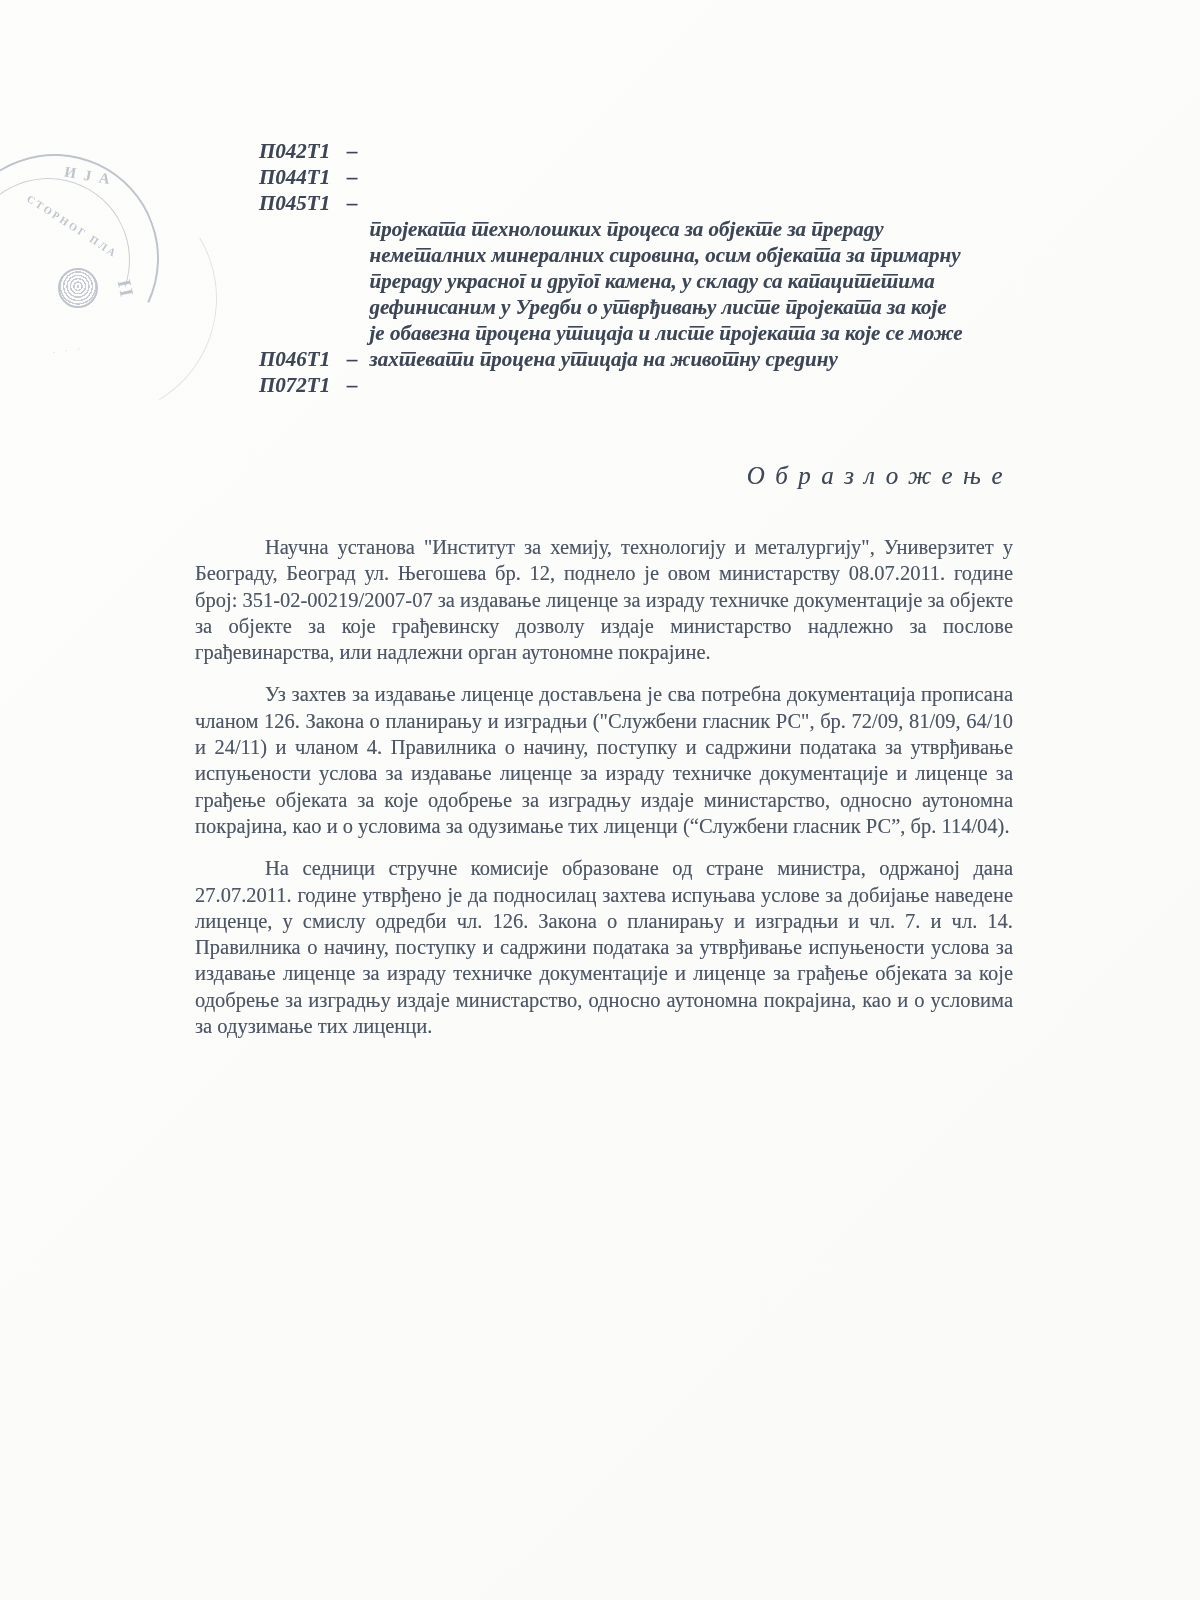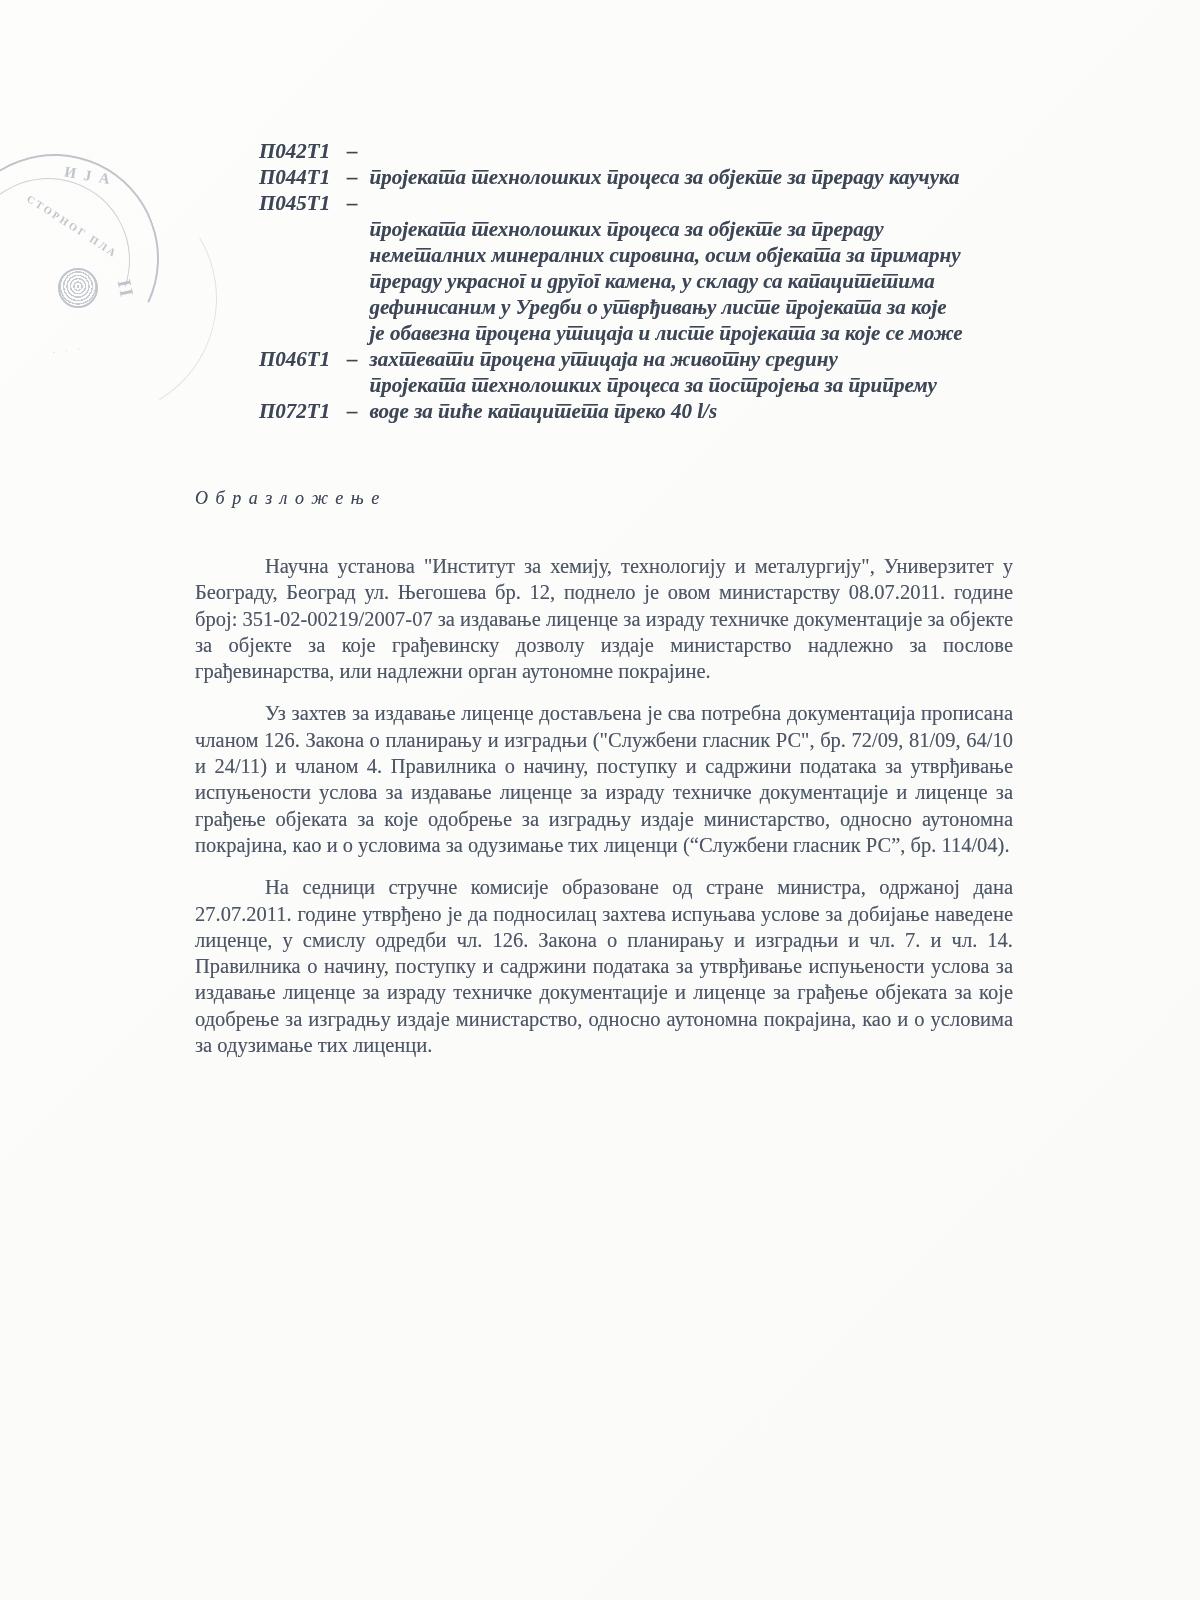--- a/index.html
+++ b/index.html
@@ -91,23 +91,23 @@
     font-size: 21px; line-height: 26px;
     color: #3d4656;
   }
   .list-item { display: flex; align-items: flex-end; }
   .item-code { flex: 0 0 88px; white-space: nowrap; }
   .item-sep  { flex: 0 0 auto; padding-right: 12px; }
   .item-text { flex: 1 1 auto; white-space: pre-line; }
 
   .section-heading {
     margin: 64px 0 44px 0;
-    text-align: left;
+    text-align: right;
     font-style: italic;
-    font-size: 18px;
+    font-size: 25px;
     letter-spacing: 0.42em;
     color: #3e4756;
     font-weight: 400;
   }
 
   .paragraphs p {
     margin: 0 0 16px 0;
     font-size: 20.5px;
     line-height: 26.3px;
     text-align: justify;
@@ -136,21 +136,20 @@
     <div class="codes-list">
 
       <div class="list-item">
         <span class="item-code">П042Т1</span>
         <span class="item-sep">–</span>
       </div>
 
       <div class="list-item">
         <span class="item-code">П044Т1</span>
         <span class="item-sep">–</span>
-        <span class="item-text">пројеката технолошких процеса за објекте за прераду каучука</span>
       </div>
 
       <div class="list-item">
         <span class="item-code">П045Т1</span>
         <span class="item-sep">–</span>
       </div>
 
       <div class="list-item">
         <span class="item-code">П046Т1</span>
         <span class="item-sep">–</span>
@@ -158,22 +157,20 @@
 неметалних минералних сировина, осим објеката за примарну
 прераду украсног и другог камена, у складу са капацитетима
 дефинисаним у Уредби о утврђивању листе пројеката за које
 је обавезна процена утицаја и листе пројеката за које се може
 захтевати процена утицаја на животну средину</span>
       </div>
 
       <div class="list-item">
         <span class="item-code">П072Т1</span>
         <span class="item-sep">–</span>
-        <span class="item-text">пројеката технолошких процеса за постројења за припрему
-воде за пиће капацитета преко 40 l/s</span>
       </div>
 
     </div>
 
     <div class="section-heading">Образложење</div>
 
     <div class="paragraphs">
       <p>Научна установа "Институт за хемију, технологију и металургију", Универзитет у Београду, Београд ул. Његошева бр. 12, поднело је овом министарству 08.07.2011. године број: 351-02-00219/2007-07 за издавање лиценце за израду техничке документације за објекте за објекте за које грађевинску дозволу издаје министарство надлежно за послове грађевинарства, или надлежни орган аутономне покрајине.</p>
       <p>Уз захтев за издавање лиценце достављена је сва потребна документација прописана чланом 126. Закона о планирању и изградњи ("Службени гласник РС", бр. 72/09, 81/09, 64/10 и 24/11) и чланом 4. Правилника о начину, поступку и садржини података за утврђивање испуњености услова за издавање лиценце за израду техничке документације и лиценце за грађење објеката за које одобрење за изградњу издаје министарство, односно аутономна покрајина, као и о условима за одузимање тих лиценци (“Службени гласник РС”, бр. 114/04).</p>
       <p>На седници стручне комисије образоване од стране министра, одржаној дана 27.07.2011. године утврђено је да подносилац захтева испуњава услове за добијање наведене лиценце, у смислу одредби чл. 126. Закона о планирању и изградњи и чл. 7. и чл. 14. Правилника о начину, поступку и садржини података за утврђивање испуњености услова за издавање лиценце за израду техничке документације и лиценце за грађење објеката за које одобрење за изградњу издаје министарство, односно аутономна покрајина, као и о условима за одузимање тих лиценци.</p>

